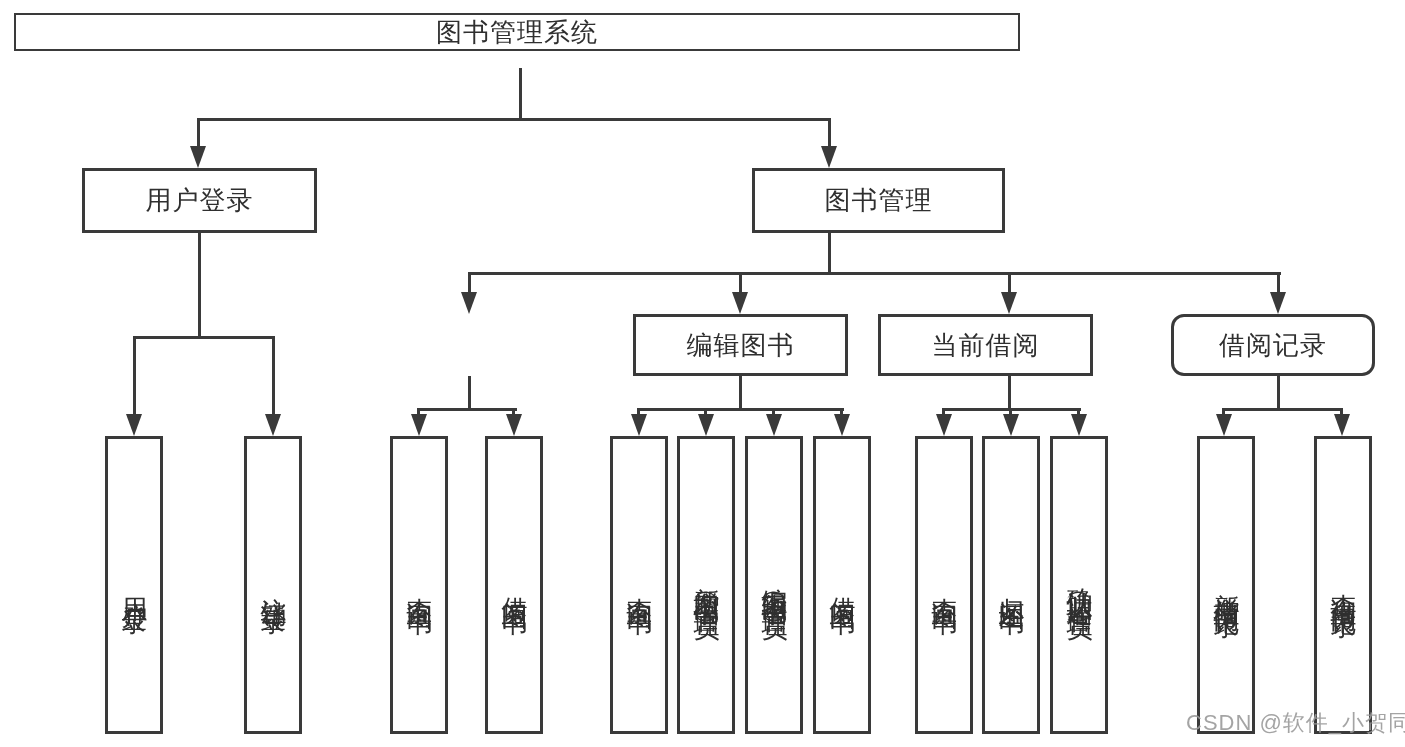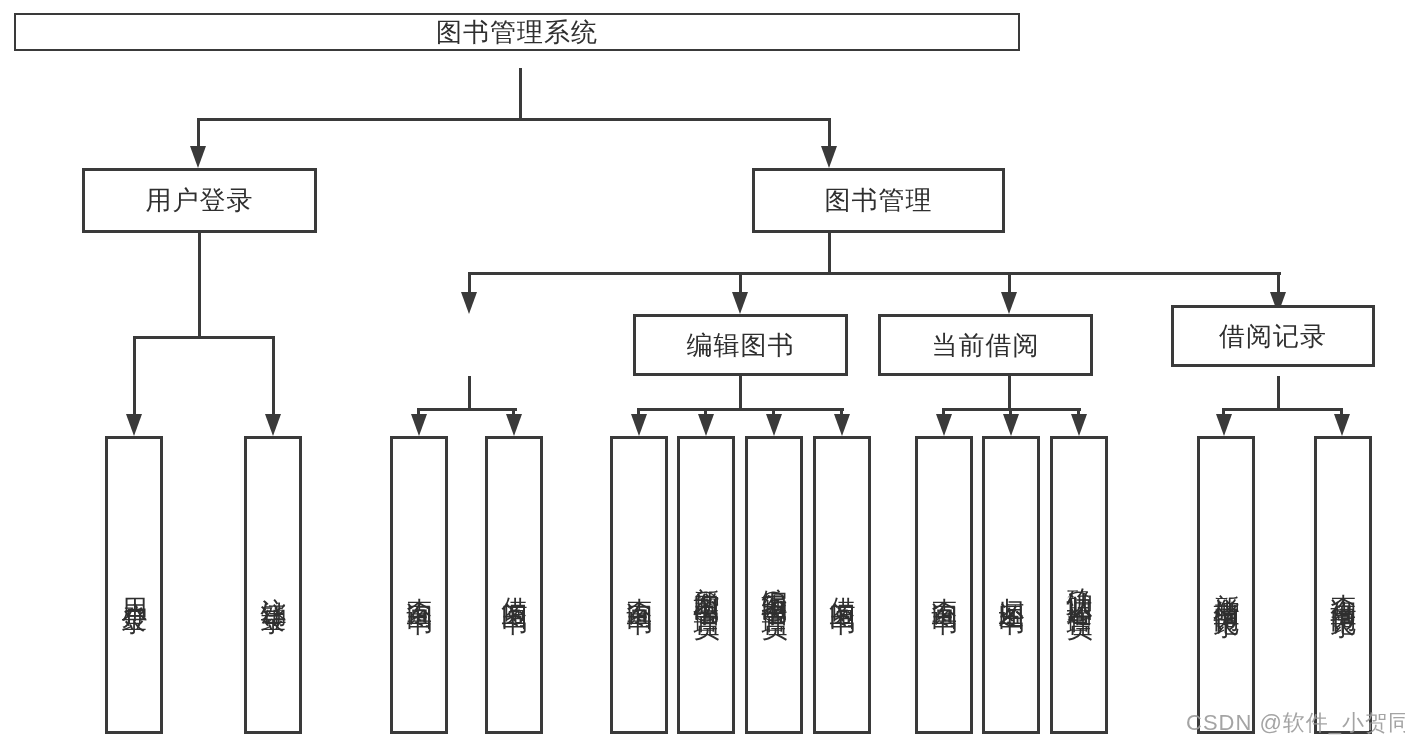--- a/index.html
+++ b/index.html
@@ -103,21 +103,21 @@
   <div class="arrow" style="left:1001px;top:292px;"></div>
   <div class="vline" style="left:1277px;top:272px;height:22px;"></div>
   <div class="arrow" style="left:1270px;top:292px;"></div>
 
   <div class="node" style="left:633px;top:314px;width:215px;height:62px;">
     <span>编辑图书</span>
   </div>
   <div class="node" style="left:878px;top:314px;width:215px;height:62px;">
     <span>当前借阅</span>
   </div>
-  <div class="node" style="left:1171px;top:305px;width:204px;height:62px;">
+  <div class="node" style="left:1171px;top:314px;width:204px;height:62px;border-radius:13px;">
     <span>借阅记录</span>
   </div>
 
   <div class="vline" style="left:468px;top:376px;height:32px;"></div>
   <div class="hline" style="left:417px;top:408px;width:100px;"></div>
   <div class="vline" style="left:417px;top:408px;height:12px;"></div>
   <div class="arrow" style="left:411px;top:414px;"></div>
   <div class="vline" style="left:512px;top:408px;height:12px;"></div>
   <div class="arrow" style="left:506px;top:414px;"></div>
 

